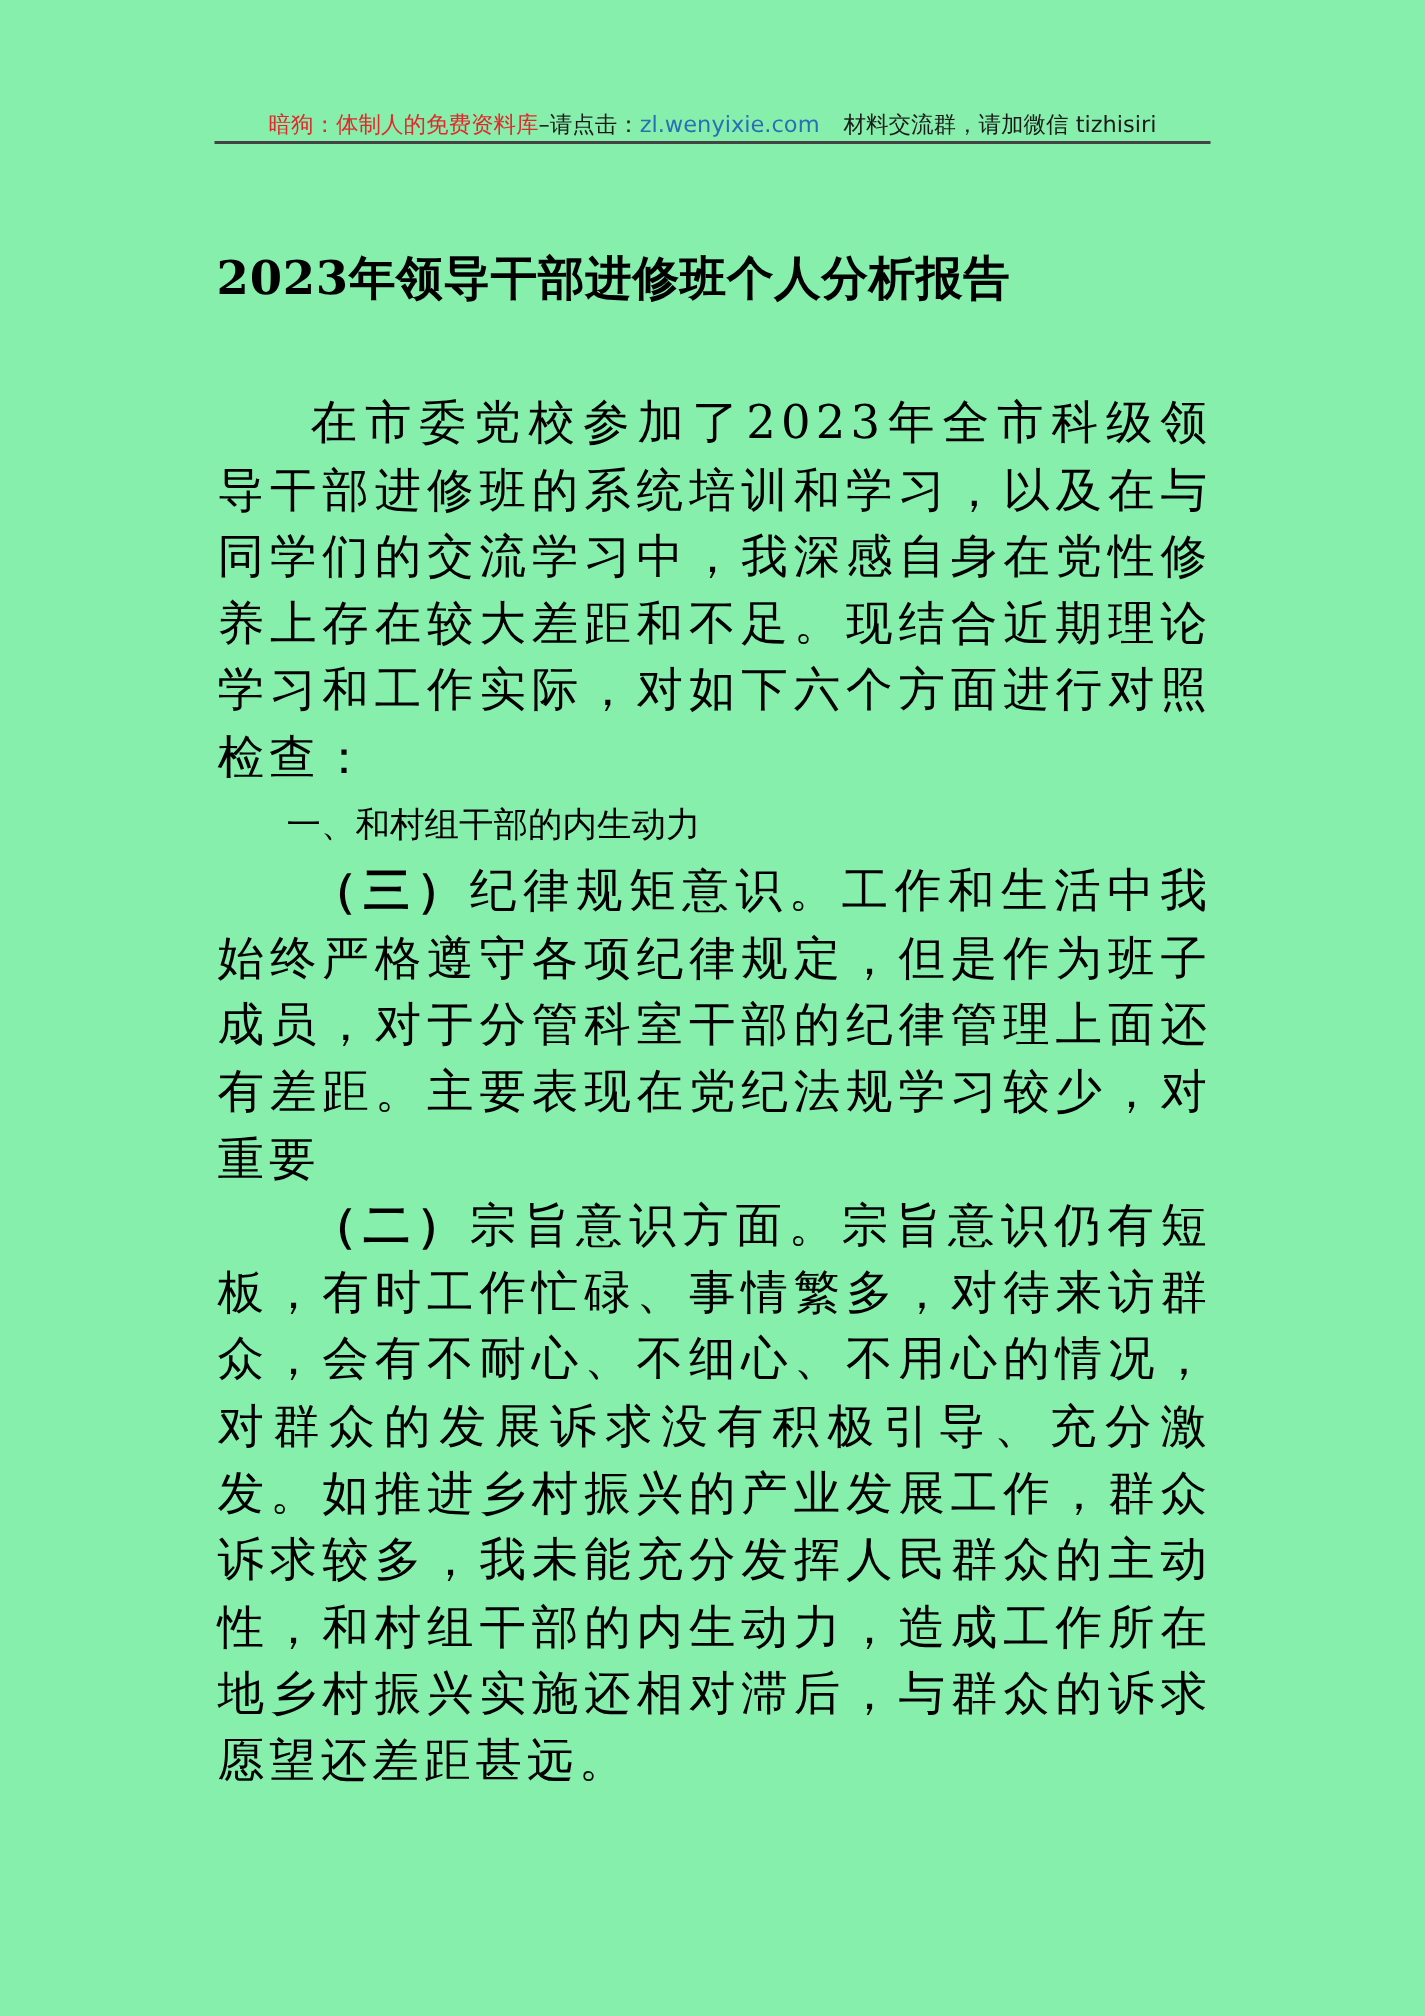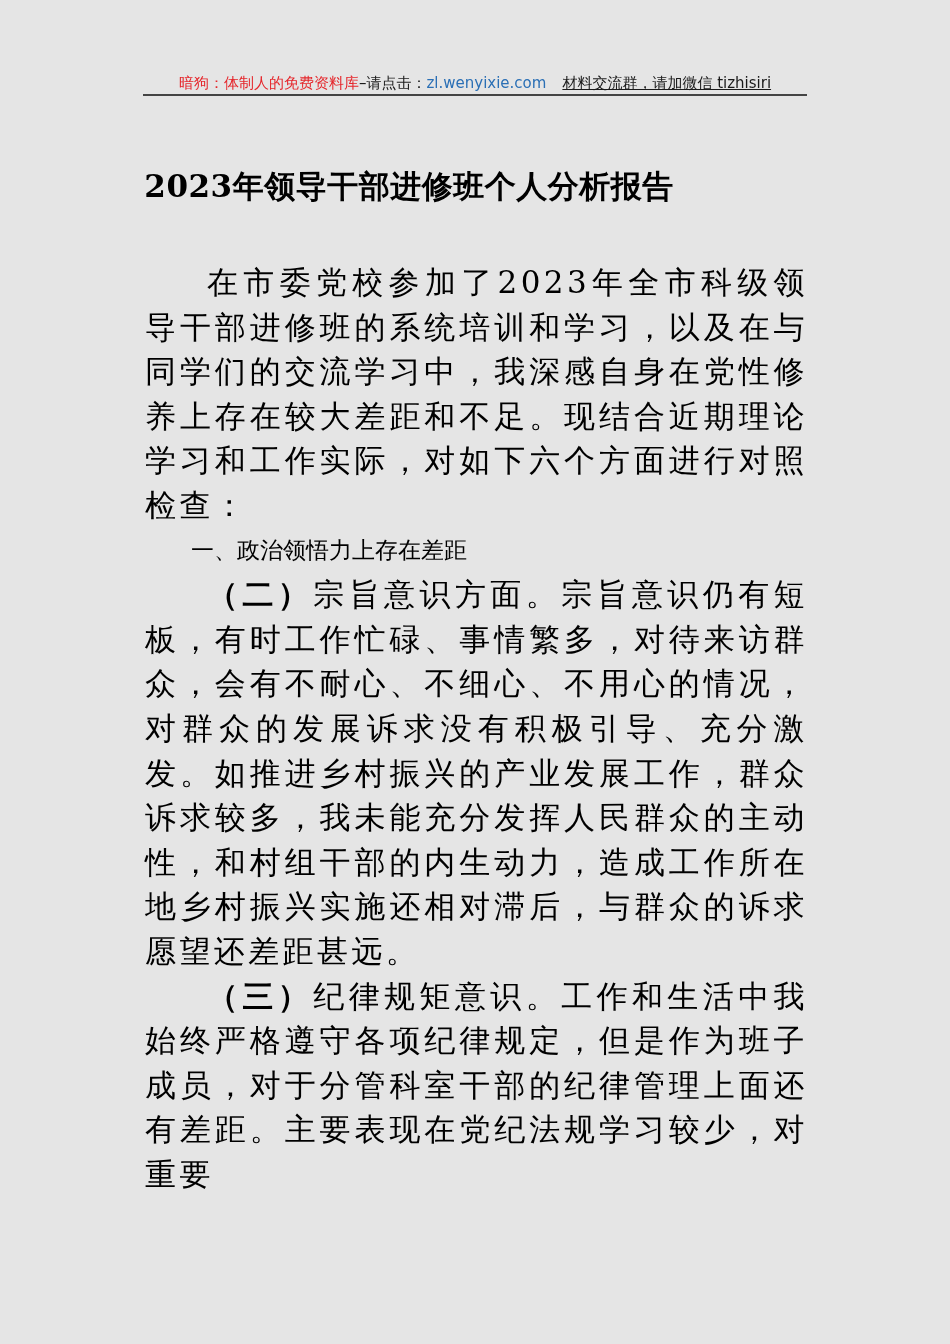--- a/index.html
+++ b/index.html
@@ -14,41 +14,41 @@
       overflow: hidden;
       font-family: "DejaVu Serif", "Liberation Serif", serif;
       color: #000000;
     }
     .page {
       position: absolute;
       left: 0;
       top: 0;
       width: 950px;
       height: 1344px;
-      background: #e5e5e5;
+      background: #86efac;
     }
     .header {
       position: absolute;
       left: 143px;
       top: 68px;
       width: 664px;
       height: 26px;
       display: flex;
       align-items: flex-end;
       justify-content: center;
       white-space: nowrap;
       font-family: "DejaVu Sans", "Liberation Sans", sans-serif;
       font-size: 15px;
       line-height: 22px;
       letter-spacing: 0px;
     }
     .header .brand { color: #e5262b; }
     .header .cta { color: #1a1a1a; text-align: center; }
     .header .url { color: #2a6fb5; margin-right: 16px; text-align: center; }
-    .header .group { color: #1a1a1a; text-decoration: underline; }
+    .header .group { color: #1a1a1a; }
     .header-rule {
       position: absolute;
       left: 143px;
       top: 94px;
       width: 664px;
       height: 2px;
       background: #444444;
     }
     .title {
       position: absolute;
@@ -101,21 +101,21 @@
     <span class="url">zl.wenyixie.com</span>
     <span class="group">材料交流群，请加微信 tizhisiri</span>
   </div>
   <div class="header-rule"></div>
 
   <div class="title">2023年领导干部进修班个人分析报告</div>
 
   <div class="body">
     <p class="para">在市委党校参加了2023年全市科级领导干部进修班的系统培训和学习，以及在与同学们的交流学习中，我深感自身在党性修养上存在较大差距和不足。现结合近期理论学习和工作实际，对如下六个方面进行对照检查：</p>
 
-    <p class="heading1">一、政治领悟力上存在差距</p>
+    <p class="heading1">一、和村组干部的内生动力</p>
 
 
+    <p class="para"><span class="sub-label">（三）</span><span>纪律规矩意识。</span><span>工作和生活中我始终严格遵守各项纪律规定，但是作为班子成员，对于分管科室干部的纪律管理上面还有差距。主要表现在党纪法规学习较少，对重要</span></p>
+
     <p class="para"><span class="sub-label">（二）</span><span>宗旨意识方面。</span><span>宗旨意识仍有短板，有时工作忙碌、事情繁多，对待来访群众，会有不耐心、不细心、不用心的情况，对群众的发展诉求没有积极引导、充分激发。如推进乡村振兴的产业发展工作，群众诉求较多，我未能充分发挥人民群众的主动性，和村组干部的内生动力，造成工作所在地乡村振兴实施还相对滞后，与群众的诉求愿望还差距甚远。</span></p>
-
-    <p class="para"><span class="sub-label">（三）</span><span>纪律规矩意识。</span><span>工作和生活中我始终严格遵守各项纪律规定，但是作为班子成员，对于分管科室干部的纪律管理上面还有差距。主要表现在党纪法规学习较少，对重要</span></p>
   </div>
 
 </div>
 
 </body></html>

